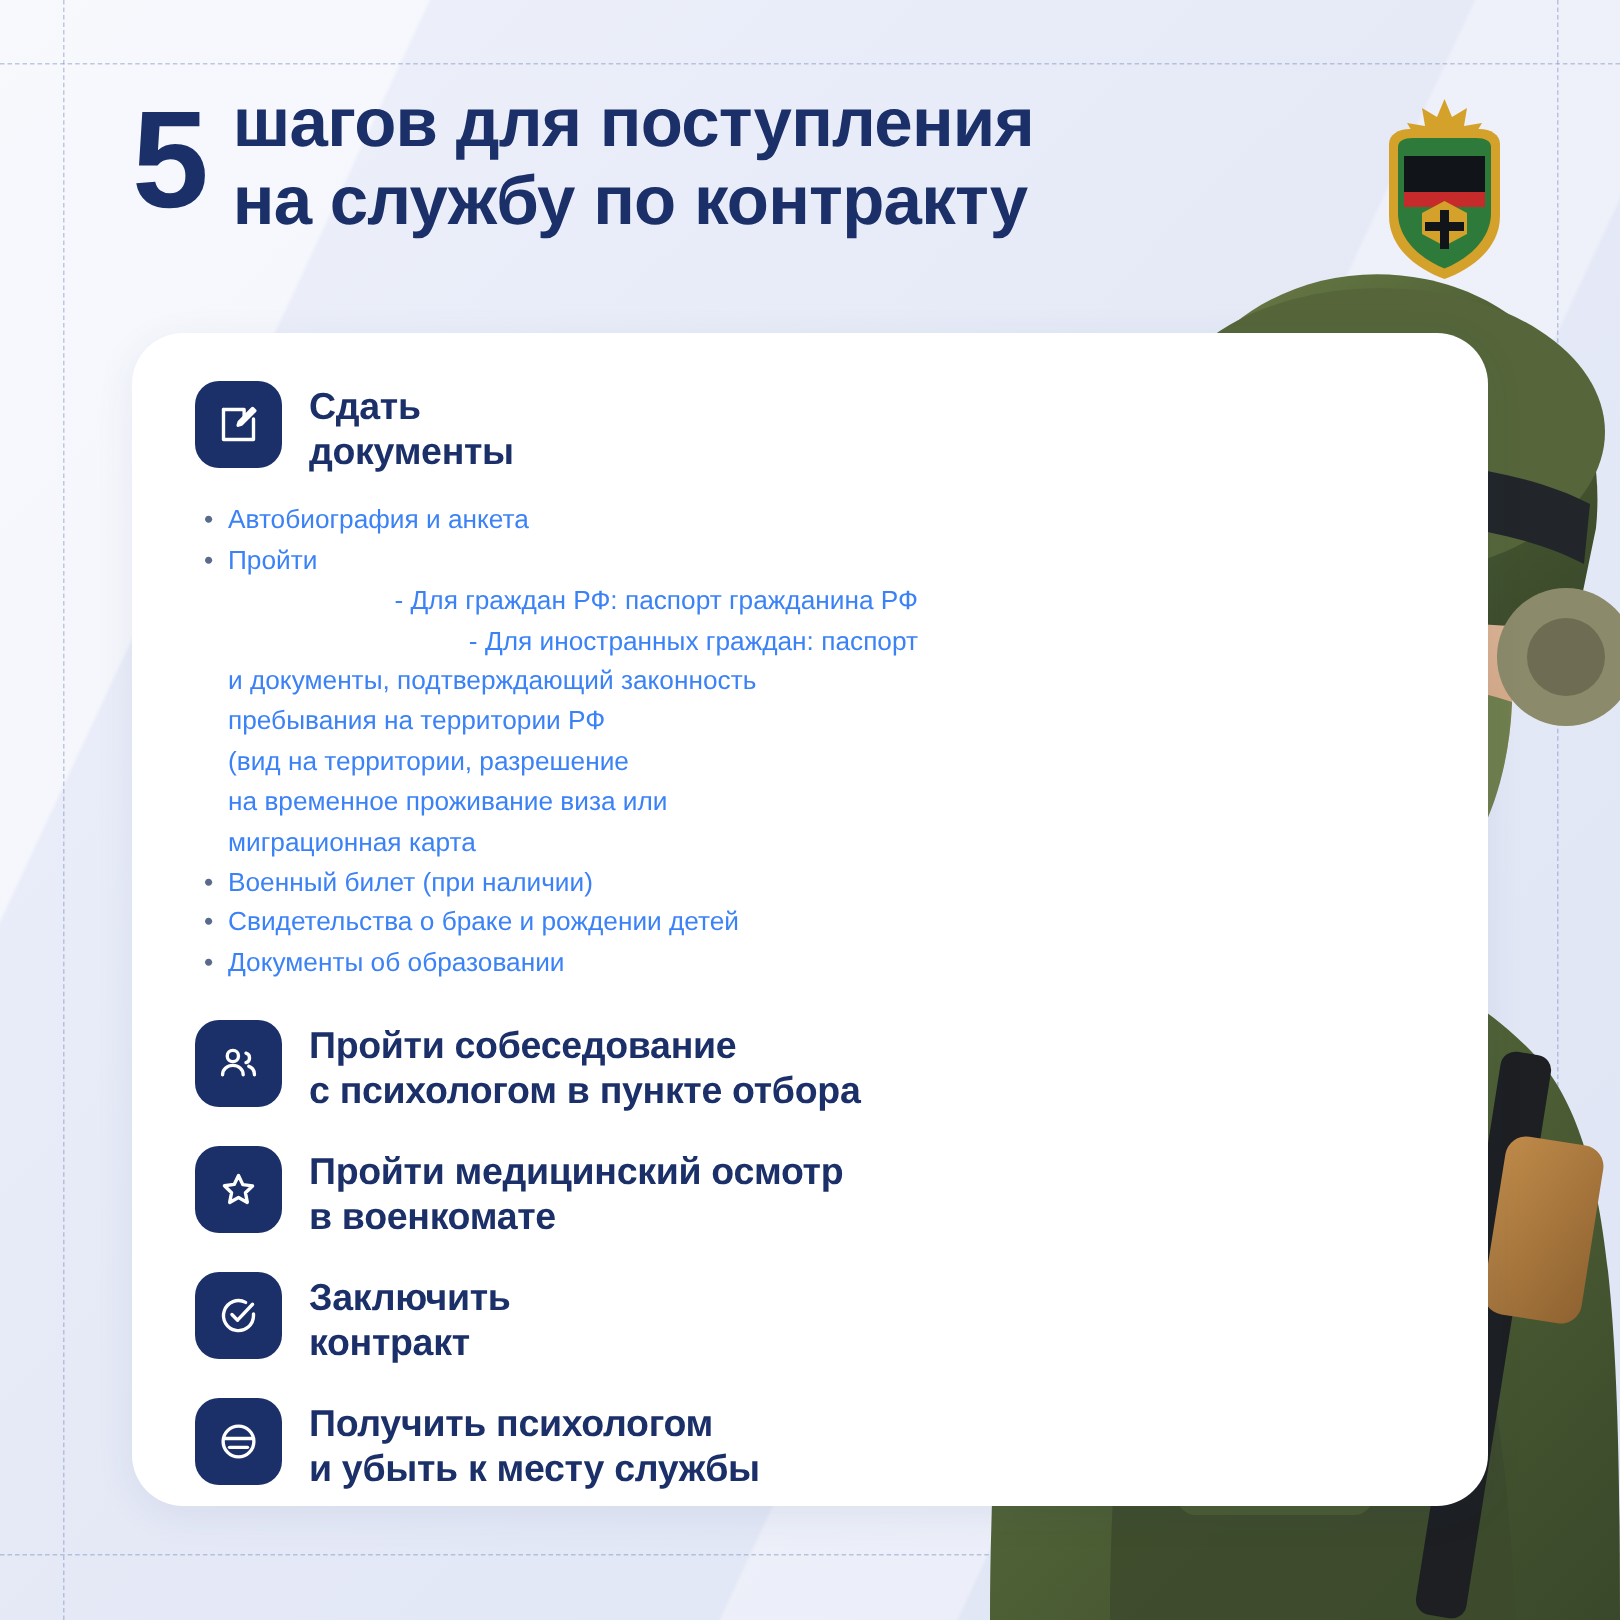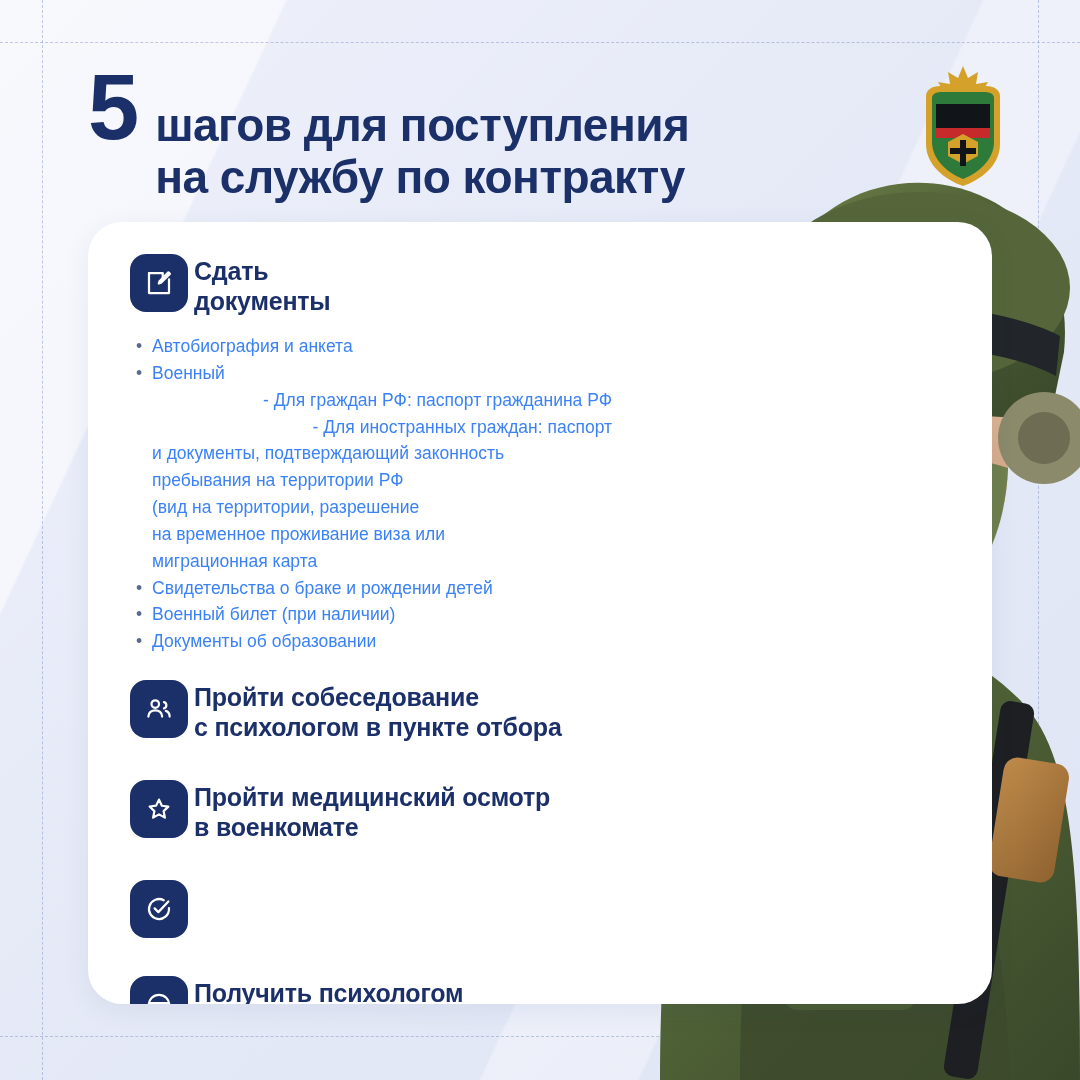--- a/index.html
+++ b/index.html
@@ -62,21 +62,20 @@
     margin-right: 18px;
     margin-top: 8px;
   }
   .headline {
     font-size: 46px;
     font-weight: 800;
     line-height: 1.12;
     color: #1b2f69;
     letter-spacing: -0.5px;
     max-width: 720px;
-    margin-top: 44px;
   }
   .headline .l2 { display: block; }
 
   
   .emblem {
     position: absolute;
     right: 62px;
     top: 62px;
     width: 110px;
     height: 128px;
@@ -99,23 +98,23 @@
   .content {
     position: relative;
     padding: 32px 36px 24px 42px;
     width: 560px;
     box-sizing: border-box;
   }
 
   .step {
     display: flex;
     align-items: flex-start;
-    gap: 6px;
-  }
-  .step + .step { margin-top: 16px; }
+    gap: 18px;
+  }
+  .step + .step { margin-top: 0; }
 
   .step-icon {
     flex: 0 0 auto;
     width: 58px;
     height: 58px;
     border-radius: 16px;
     background: #1b2f69;
     display: flex;
     align-items: center;
     justify-content: center;
@@ -259,30 +258,30 @@
           </svg>
         </div>
         <div class="step-title">
           <span>Сдать</span>
           <span class="l2">документы</span>
         </div>
       </div>
 
       <ul class="doc-list">
         <li class="bullet">Автобиография и анкета</li>
-        <li class="bullet">Военный</li>
+        <li class="bullet">Пройти</li>
         <li class="sub">- Для граждан РФ: паспорт гражданина РФ</li>
         <li class="sub">- Для иностранных граждан: паспорт</li>
         <li>и документы, подтверждающий законность</li>
         <li>пребывания на территории РФ</li>
         <li>(вид на территории, разрешение</li>
         <li>на временное проживание виза или</li>
         <li>миграционная карта</li>
+        <li class="bullet">Военный билет (при наличии)</li>
         <li class="bullet">Свидетельства о браке и рождении детей</li>
-        <li class="bullet">Военный билет (при наличии)</li>
         <li class="bullet">Документы об образовании</li>
       </ul>
 
       <div class="steps-rest">
 
         <div class="step">
           <div class="step-icon">
             <svg width="30" height="30" viewBox="0 0 24 24" fill="none" stroke="#ffffff" stroke-width="1.8" stroke-linecap="round" stroke-linejoin="round" aria-hidden="true">
               <circle cx="9" cy="8" r="3"></circle>
               <path d="M3.5 18c0-3 2.5-5 5.5-5s5.5 2 5.5 5"></path>
@@ -308,20 +307,24 @@
           </div>
         </div>
 
         <div class="step">
           <div class="step-icon">
             <svg width="30" height="30" viewBox="0 0 24 24" fill="none" stroke="#ffffff" stroke-width="1.8" stroke-linecap="round" stroke-linejoin="round" aria-hidden="true">
               <path d="M20 11.2V12a8 8 0 11-4.2-7"></path>
               <path d="M8.5 11.5l3 3 8-8.5"></path>
             </svg>
           </div>
+          <div class="step-title">
+            <span>Заключить</span>
+            <span class="l2">контракт</span>
+          </div>
         </div>
 
         <div class="step">
           <div class="step-icon">
             <svg width="30" height="30" viewBox="0 0 24 24" fill="none" stroke="#ffffff" stroke-width="1.8" stroke-linecap="round" stroke-linejoin="round" aria-hidden="true">
               <circle cx="12" cy="12" r="8.2"></circle>
               <path d="M4.6 10.4h14.8"></path>
               <path d="M7.2 15.1h9.6"></path>
             </svg>
           </div>

